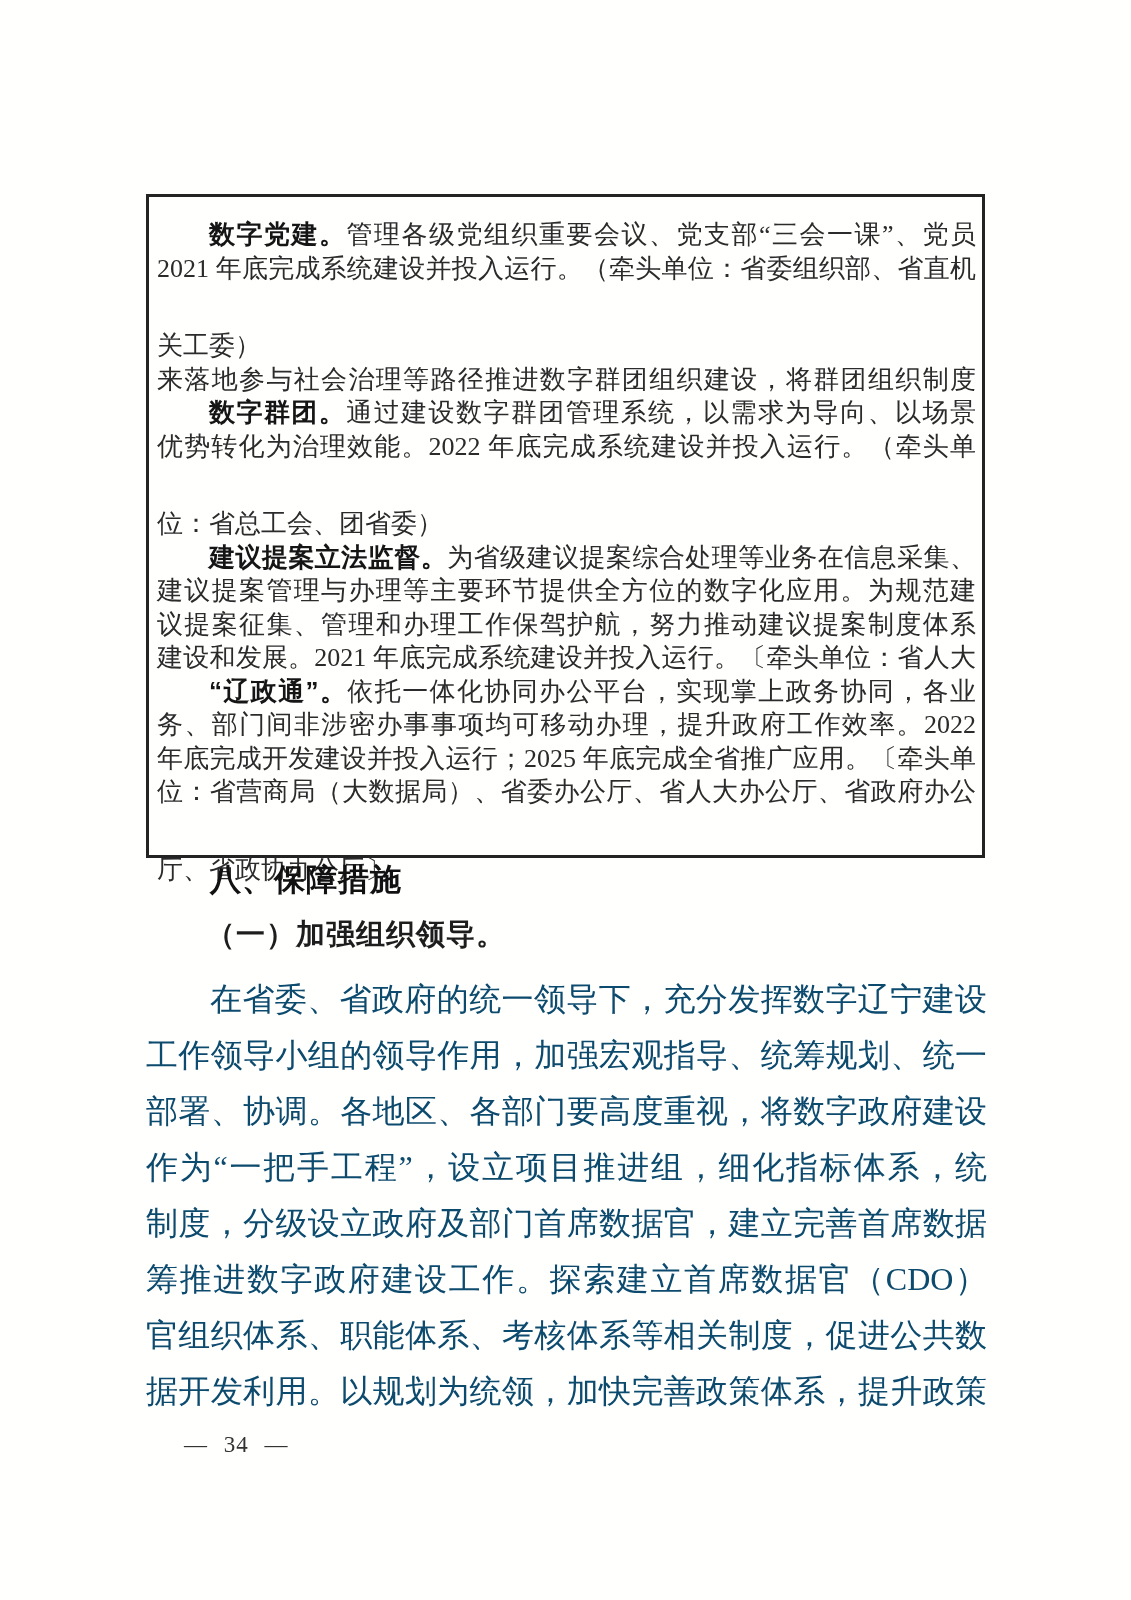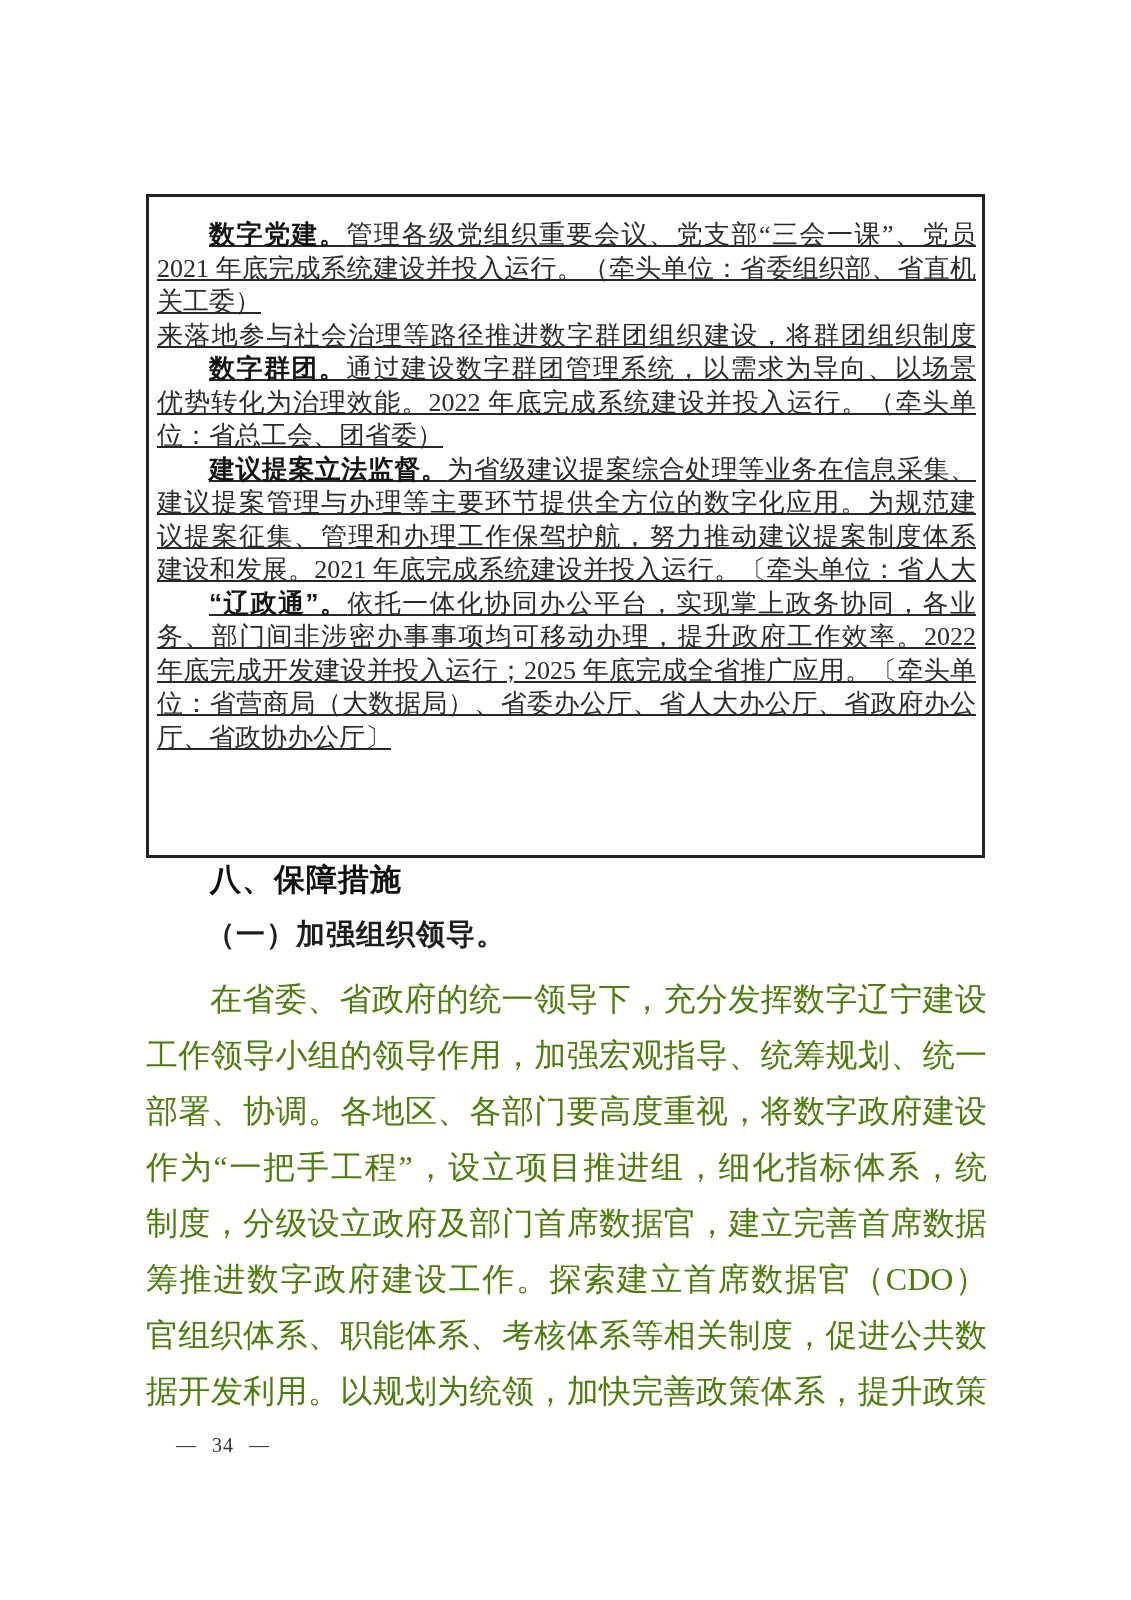--- a/index.html
+++ b/index.html
@@ -13,31 +13,30 @@
   }
   
   .notice-box {
     box-sizing:border-box;
     position:absolute;
     left:146px; top:194px;
     width:839px; height:664px;
     border:3px solid #232323;
     padding:21px 6px 0 8px;
     background:#fffffe;
-    text-decoration:underline;
   }
   .ln {
     font-size:26px;
     line-height:33.5px;
     text-align:justify;
     text-align-last:justify;
     color:#2b2b2b;
   }
   .ln.first { text-indent:52px; }
-  .ln.last  { text-align-last:left; }
+  .ln.last  { text-align-last:left;margin-top:44px; }
   .lead {
     font-family:"Liberation Sans","DejaVu Sans",sans-serif;
     font-weight:700;
     color:#151515;
   }
   
   .h1 {
     position:absolute;
     left:210px; top:860px;
     margin:0;
@@ -64,28 +63,28 @@
   .body-para {
     position:absolute;
     left:146px; top:971px;
     width:841px;
   }
   .bln {
     font-size:32px;
     line-height:56px;
     text-align:justify;
     text-align-last:justify;
-    color:#4d7c0f;
+    color:#0c4a6e;
   }
   .bln.first { text-indent:64px; }
   
   .page-number {
     position:absolute;
-    left:176px; top:1429px;
-    font-size:20px;
+    left:184px; top:1429px;
+    font-size:23px;
     line-height:32px;
     color:#333333;
     word-spacing:9px;
     letter-spacing:1px;
   }
 </style>
 </head>
 <body>
 
 <div class="page">

